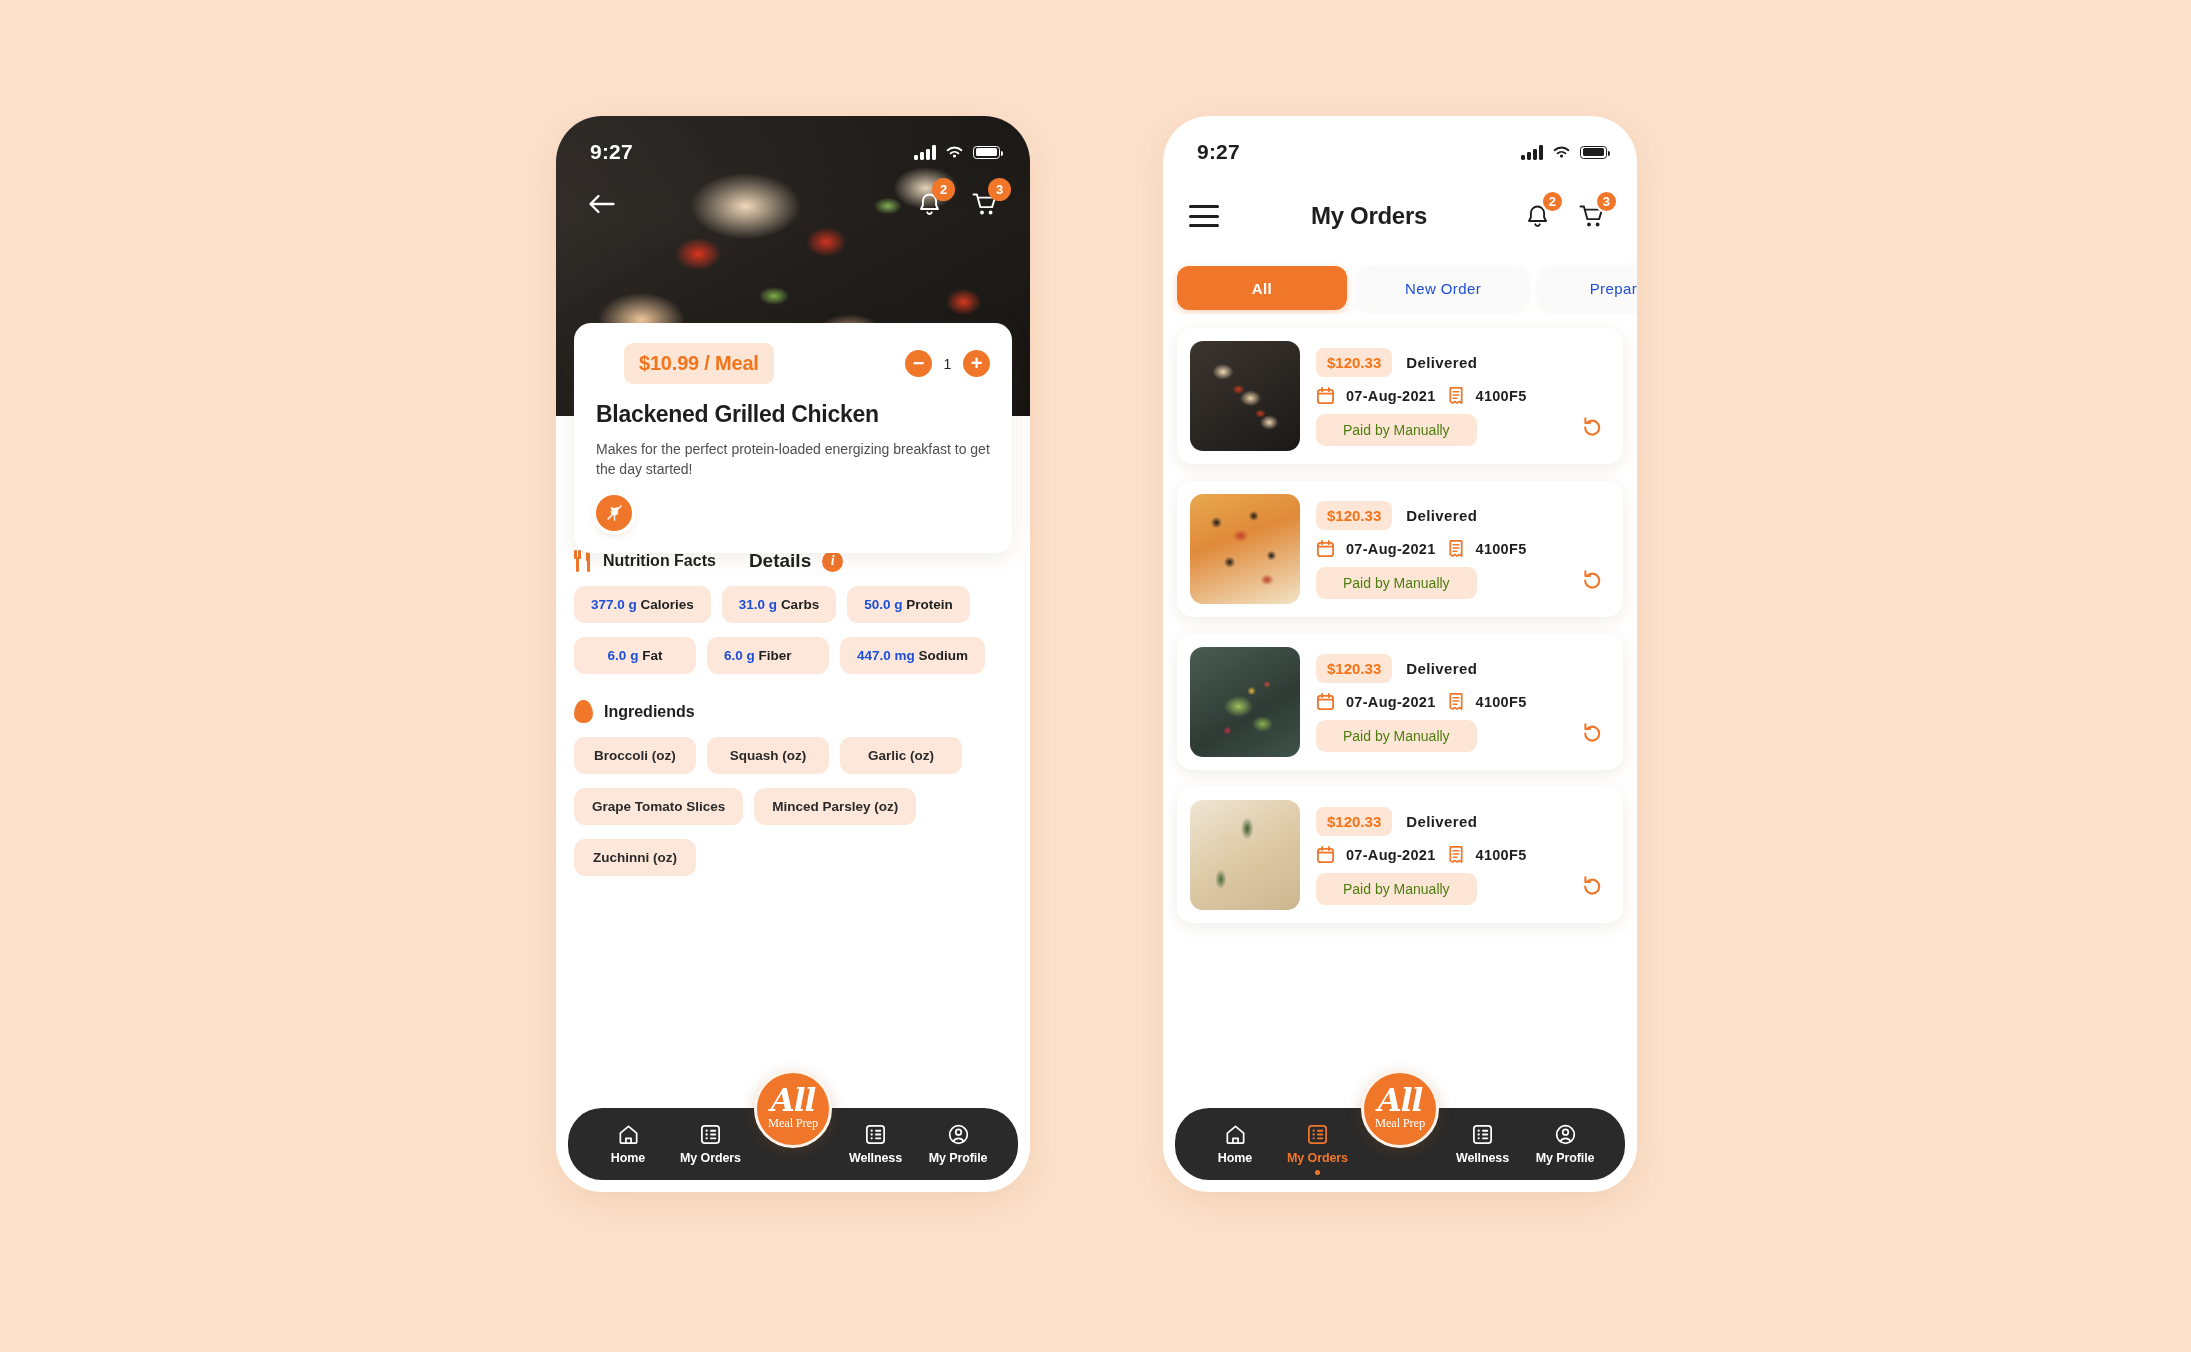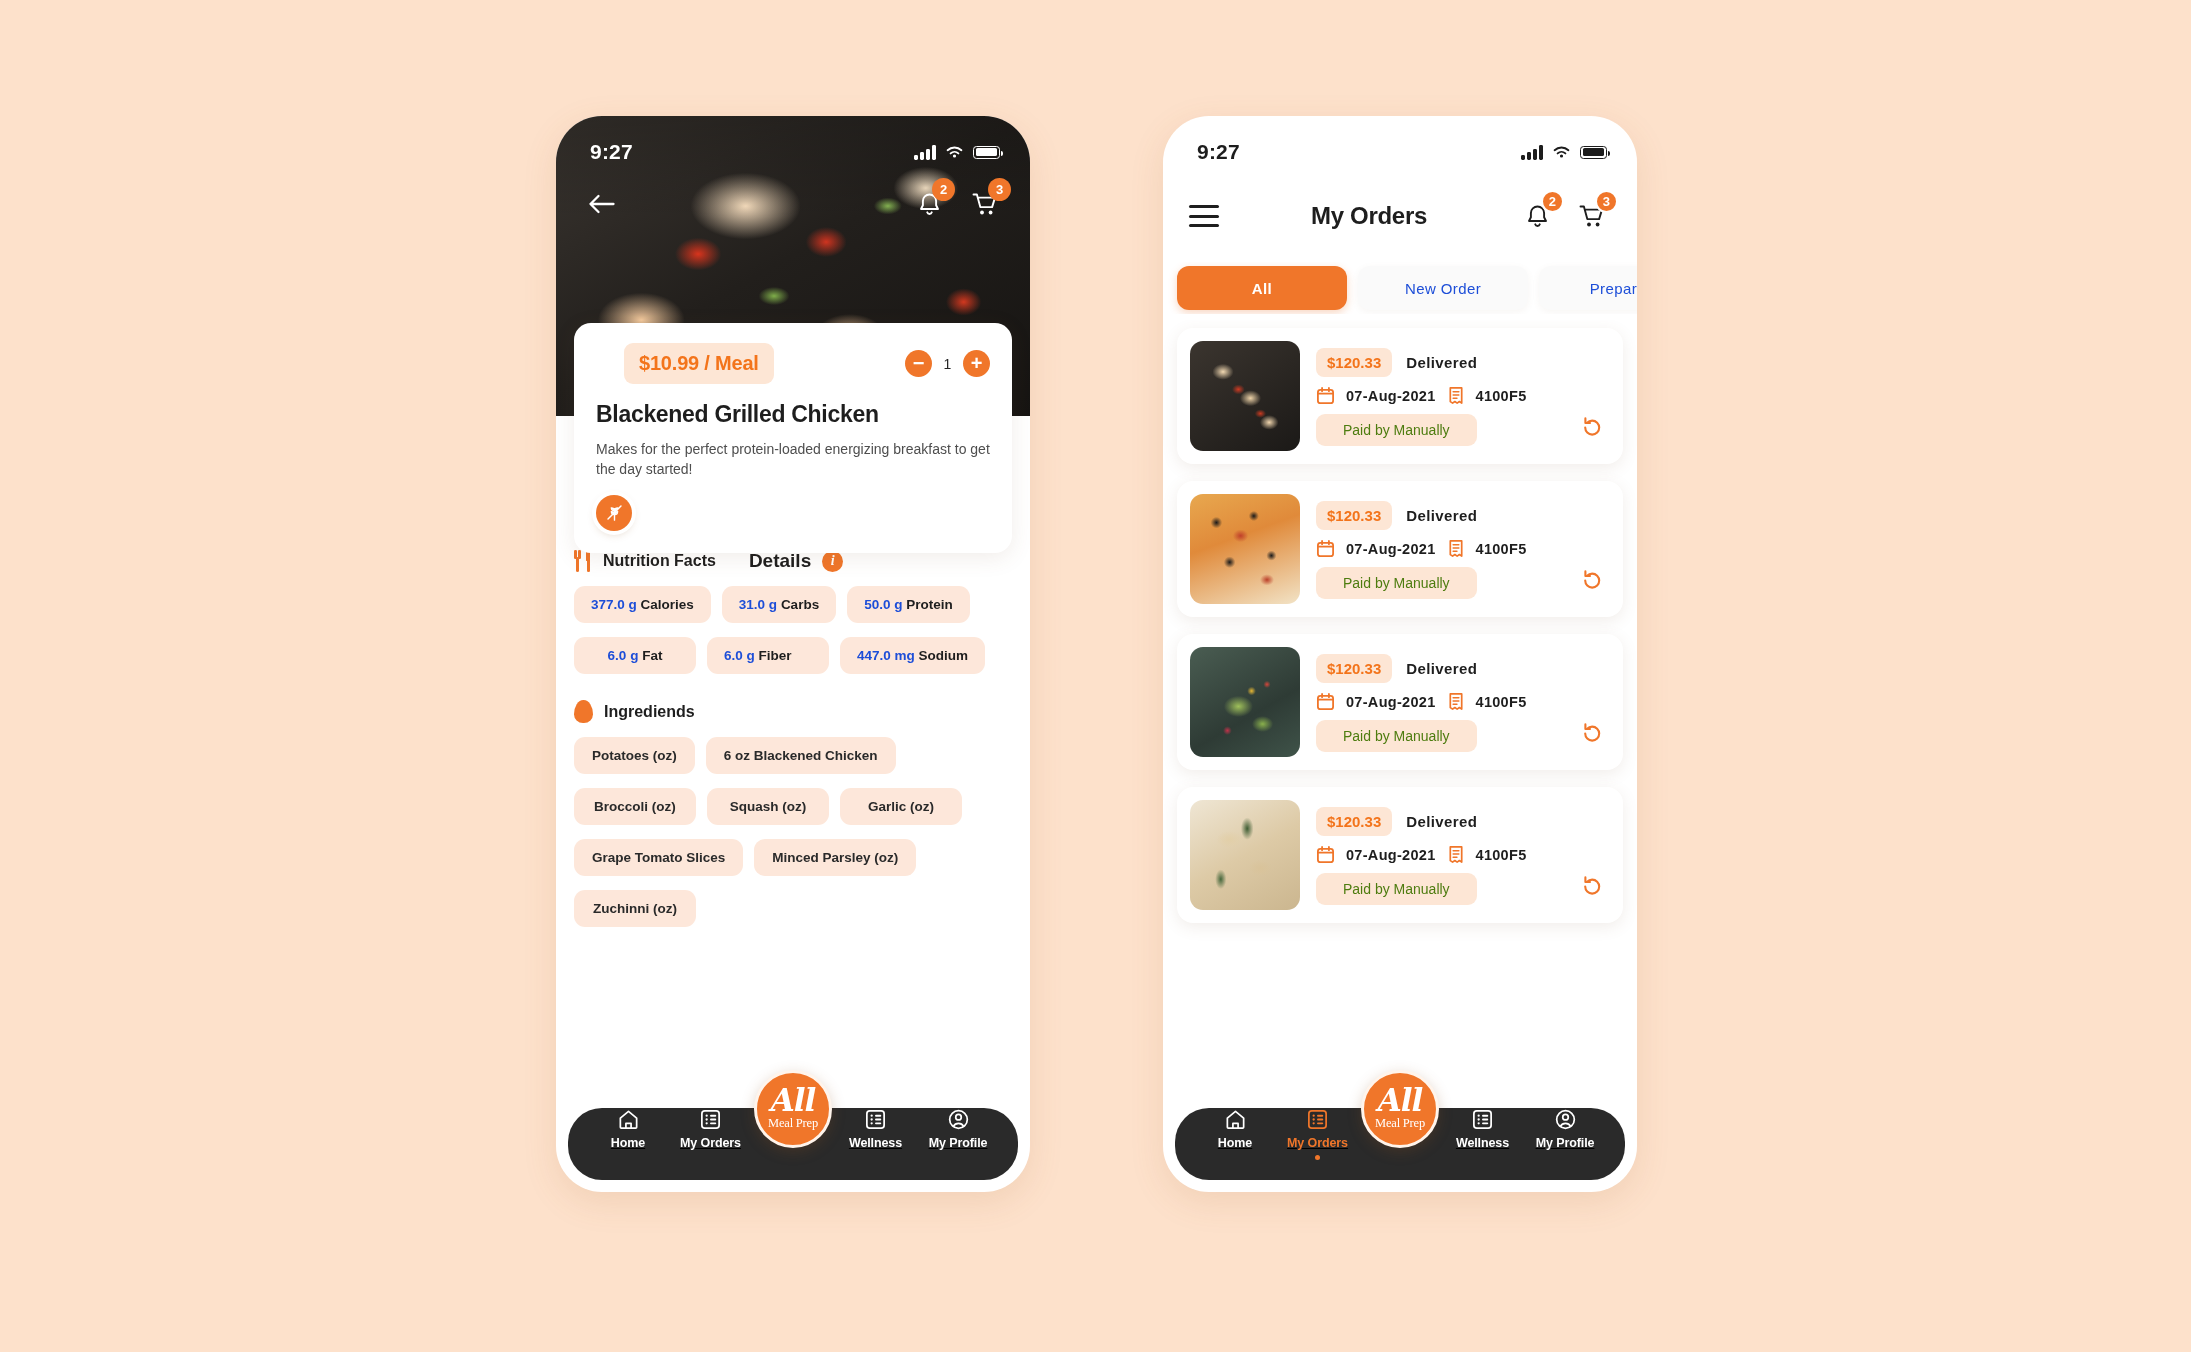--- a/index.html
+++ b/index.html
@@ -150,22 +150,22 @@
   .fk b:nth-of-type(2) { left: 4.2px; top: 0; width: 2.6px; height: 9px; border-radius: 1.3px; }
   .fk b:nth-of-type(3) { left: 1.9px; top: 7px; width: 3px; height: 15px; border-radius: 1.5px; }
   .fk i:nth-of-type(1) { left: 11.8px; top: 0; width: 4.6px; height: 11px; border-radius: 2.3px 2.3px 1px 1px; }
   .fk i:nth-of-type(2) { left: 13.2px; top: 9px; width: 2.6px; height: 13px; border-radius: 1.3px; }
   .egg { width: 19px; height: 23px; background: #F0762A; border-radius: 52% 52% 50% 50% / 66% 66% 40% 40%; }
 
   
   .navbar {
     position: absolute; left: 12px; right: 12px; bottom: 12px; height: 72px;
     background: #2A2A2A; border-radius: 34px;
-    display: flex; align-items: flex-start; justify-content: space-between;
-    padding: 0 22px; z-index: 30; text-decoration: underline;
+    display: flex; align-items: center; justify-content: space-between;
+    padding: 0 22px; z-index: 30;
   }
   .nav-item {
     width: 76px; display: flex; flex-direction: column; align-items: center; gap: 5px;
     color: #FFFFFF; cursor: pointer; position: relative;
   }
   .nav-item.active { color: #F0762A; }
   .nav-label { font-size: 12.5px; font-weight: 700; letter-spacing: -.1px; }
   .nav-dot { position: absolute; bottom: -10px; width: 5px; height: 5px; border-radius: 50%; background: #F0762A; }
   .nav-spacer { width: 76px; }
   .logo {
@@ -362,24 +362,20 @@
         <div class="chip" style="min-width:122px;text-align:left;"><span class="val">6.0 g</span> <span>Fiber</span></div>
         <div class="chip"><span class="val">447.0 mg</span> <span>Sodium</span></div>
       </div>
 
       <div class="sec-head ing-title-row">
         <div class="egg"></div>
         <div class="sec-title">Ingrediends</div>
       </div>
 
       <div class="chip-row">
-        <div class="chip ing">Potatoes (oz)</div>
-        <div class="chip ing">6 oz Blackened Chicken</div>
-      </div>
-      <div class="chip-row">
         <div class="chip ing" style="min-width:122px;text-align:center;">Broccoli (oz)</div>
         <div class="chip ing" style="min-width:122px;text-align:center;">Squash (oz)</div>
         <div class="chip ing" style="min-width:122px;text-align:center;">Garlic (oz)</div>
       </div>
       <div class="chip-row">
         <div class="chip ing">Grape Tomato Slices</div>
         <div class="chip ing">Minced Parsley (oz)</div>
       </div>
       <div class="chip-row">
         <div class="chip ing" style="min-width:122px;text-align:center;">Zuchinni (oz)</div>

